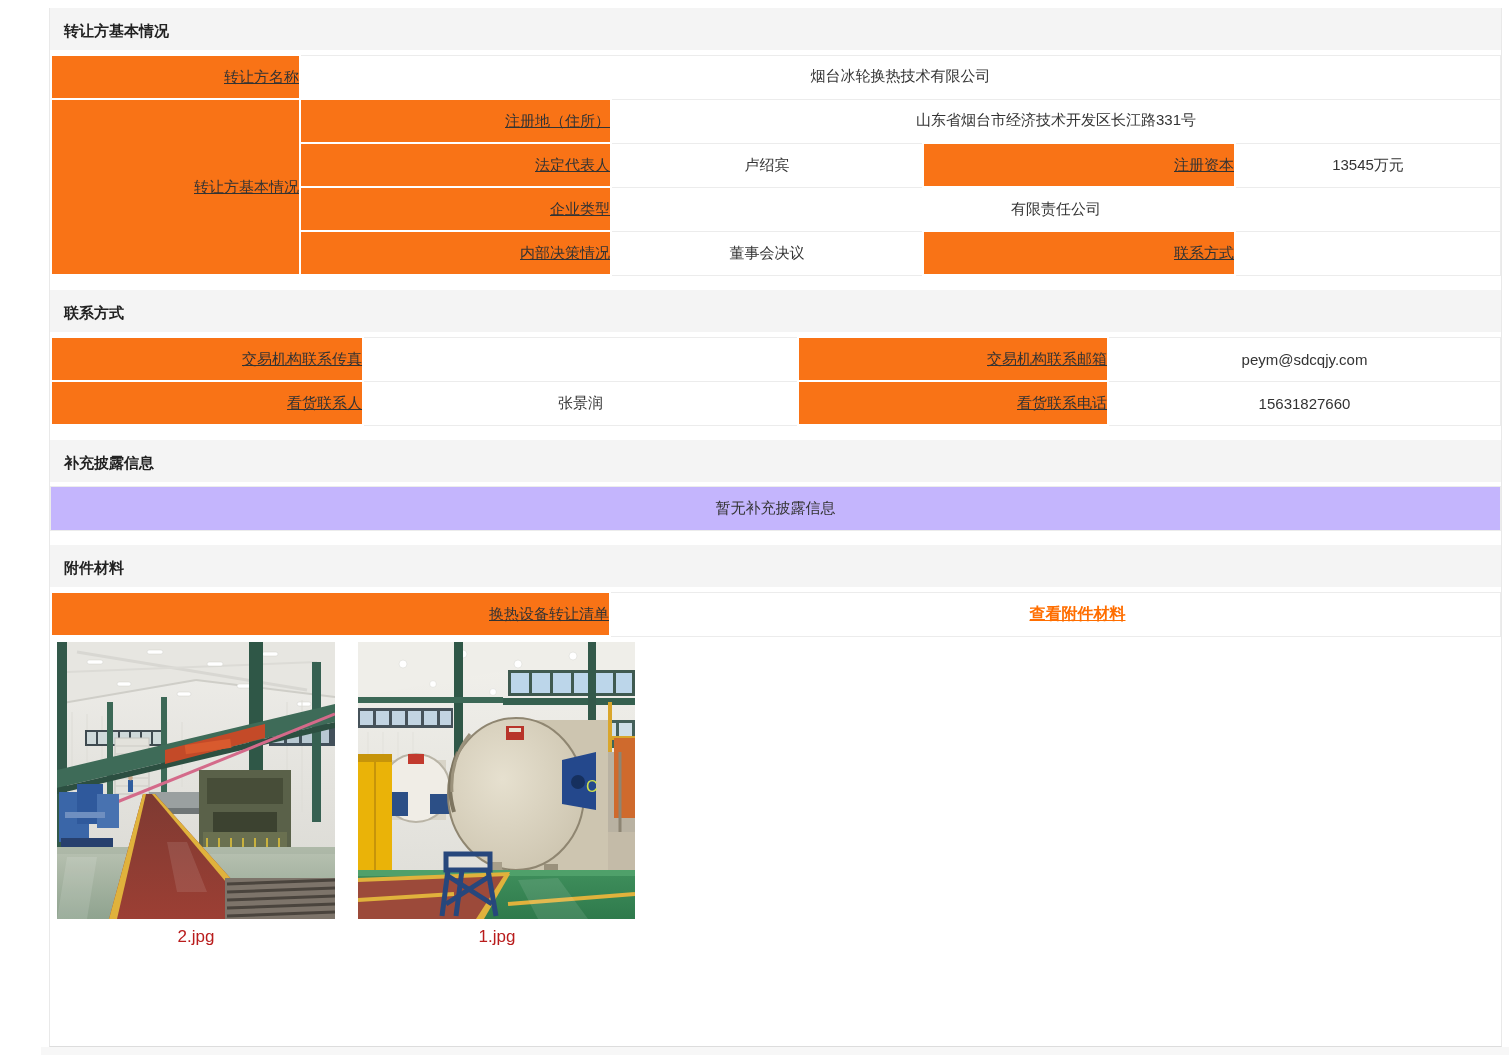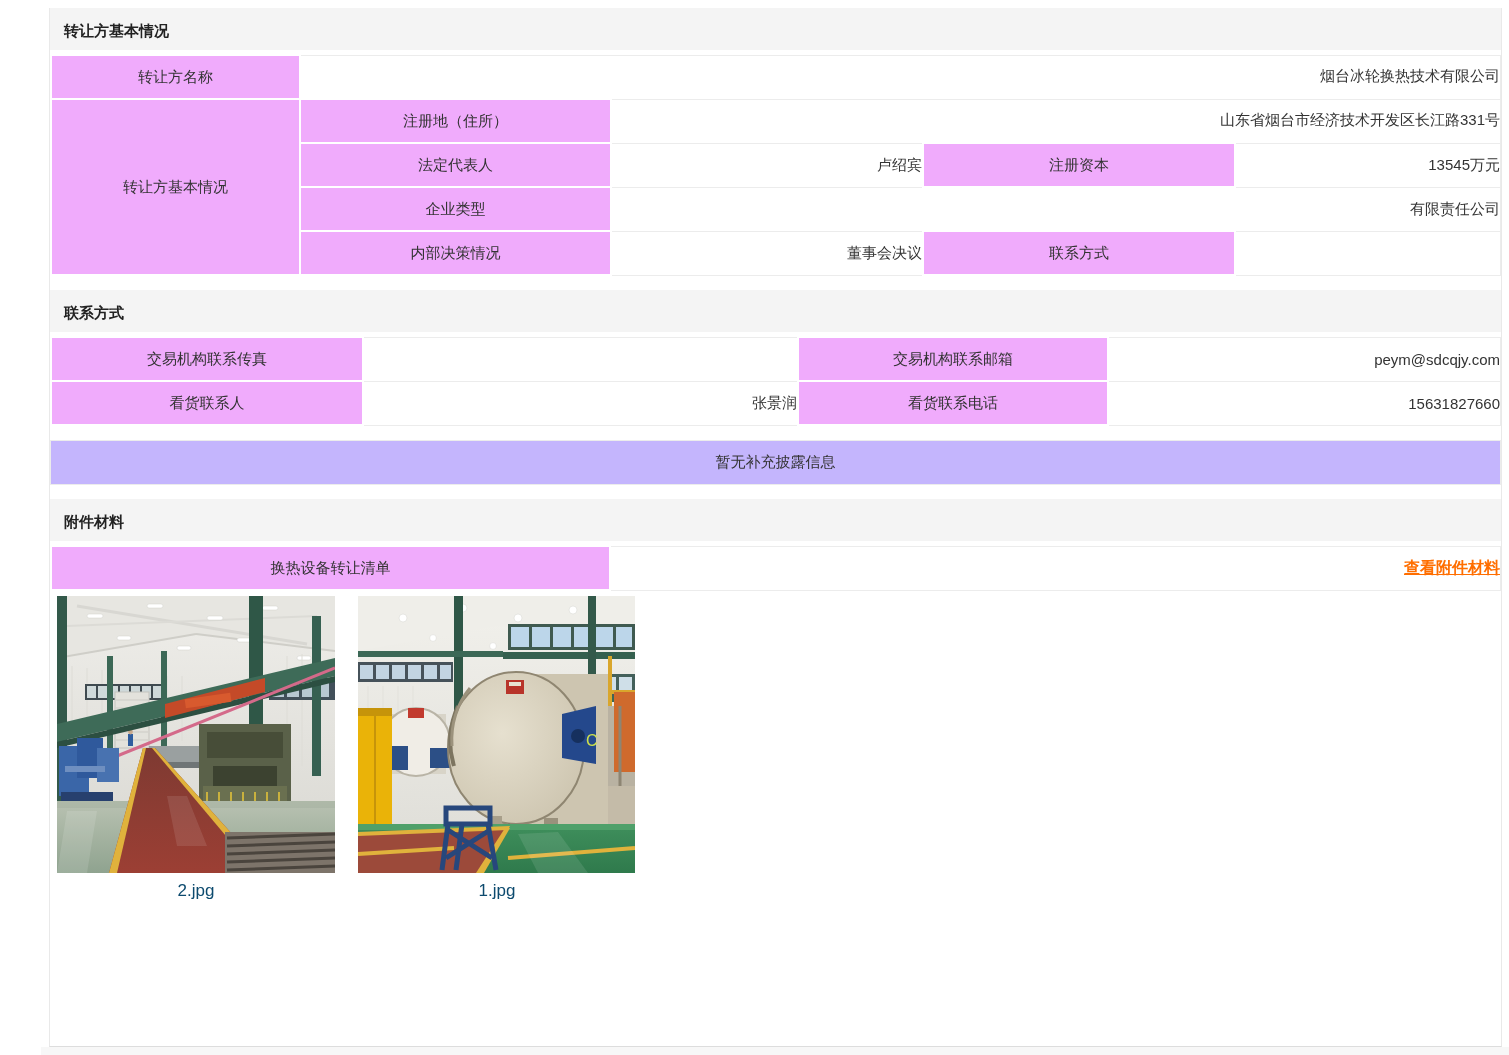--- a/index.html
+++ b/index.html
@@ -8,31 +8,31 @@
   .page { width:1509px; height:1055px; background:#fff; overflow:hidden; position:relative; padding-top:8px;padding-left:41px; }
   .container { margin:0 7px 0 8px; border-left:1px solid #e9e9e9; border-right:1px solid #e9e9e9; border-bottom:1px solid #ddd; min-height:1039px; background:#fff; }
   .footer-strip { height:8px; background:#f7f7f7; }
 
   .sec-gap { height:14px; background:#fff; }
 
   .sec-header { height:46px; line-height:46px; background:#f4f4f4; font-size:15px; font-weight:bold; color:#222; padding-left:14px; border-bottom:4px solid #fff; }
 
   table.sec-table { width:100%; border-collapse:collapse; table-layout:fixed; border-bottom:1px solid #e7e7e7; }
   table.sec-table td { height:44px; font-size:15px; color:#333; padding:0; overflow:hidden; white-space:nowrap; }
-  td.lbl { background:#f0abfc; text-align:center; border:2px solid #fff; }
-  td.val { background:#fff; text-align:right; padding-left:20px; border:1px solid #ececec; }
+  td.lbl { background:#f97316; text-align:right; border:2px solid #fff;text-decoration:underline; }
+  td.val { background:#fff; text-align:center; padding-left:20px; border:1px solid #ececec; }
   td.val-center { background:#c4b5fd; text-align:center; border:1px solid #ececec; }
 
   a.view-link { color:#ff6e00; font-weight:bold; font-size:16px; text-decoration:underline;margin-left:44px; }
 
   .photos { display:flex; gap:23px; padding:5px 0 0 7px; background:#fff; }
   .photo-item { width:278px; }
   .photo-frame { width:278px; height:277px; overflow:hidden; display:block; cursor:pointer; }
   .photo-frame svg { display:block; }
-  .photo-caption { text-align:center; font-size:17px; color:#0c4a6e; margin-top:8px; height:22px; }
+  .photo-caption { text-align:center; font-size:17px; color:#b91c1c; margin-top:8px; height:22px; }
   .spacer-bottom { height:34px; }
 </style>
 </head>
 <body>
 
 <div class="page">
   <div class="container">
 
     <div class="sec-header">转让方基本情况</div>
     <table class="sec-table">
@@ -93,20 +93,21 @@
         <td class="lbl">看货联系人</td>
         <td class="val">张景润</td>
         <td class="lbl">看货联系电话</td>
         <td class="val">15631827660</td>
       </tr>
     </tbody>
       </table>
 
     <div class="sec-gap"></div>
 
+    <div class="sec-header">补充披露信息</div>
     <table class="sec-table">
       <tbody>
           <tr>
         <td class="val-center">暂无补充披露信息</td>
       </tr>
     </tbody>
       </table>
 
     <div class="sec-gap"></div>
 

